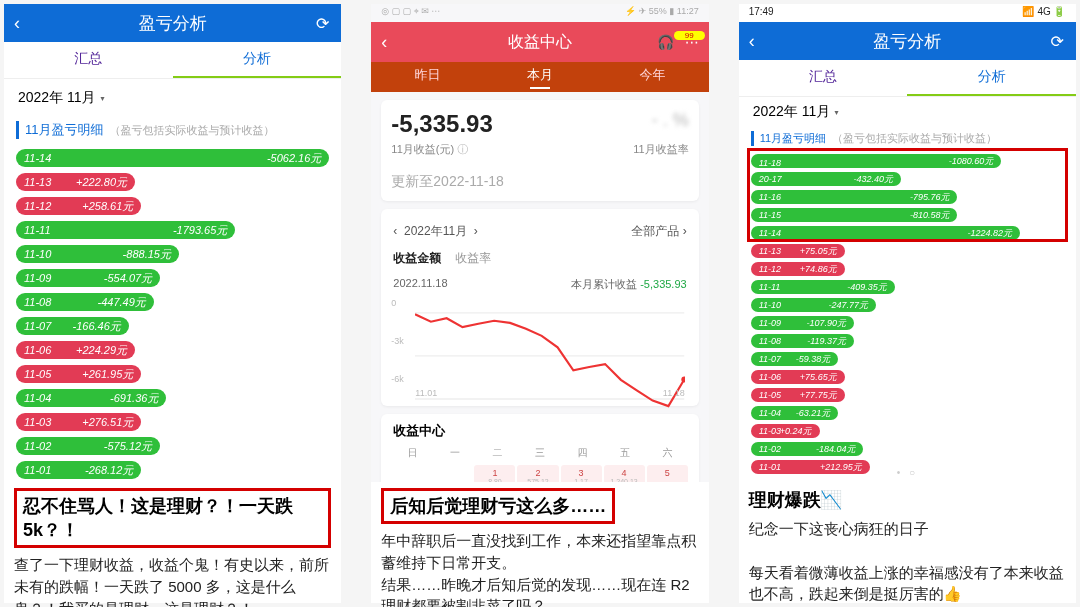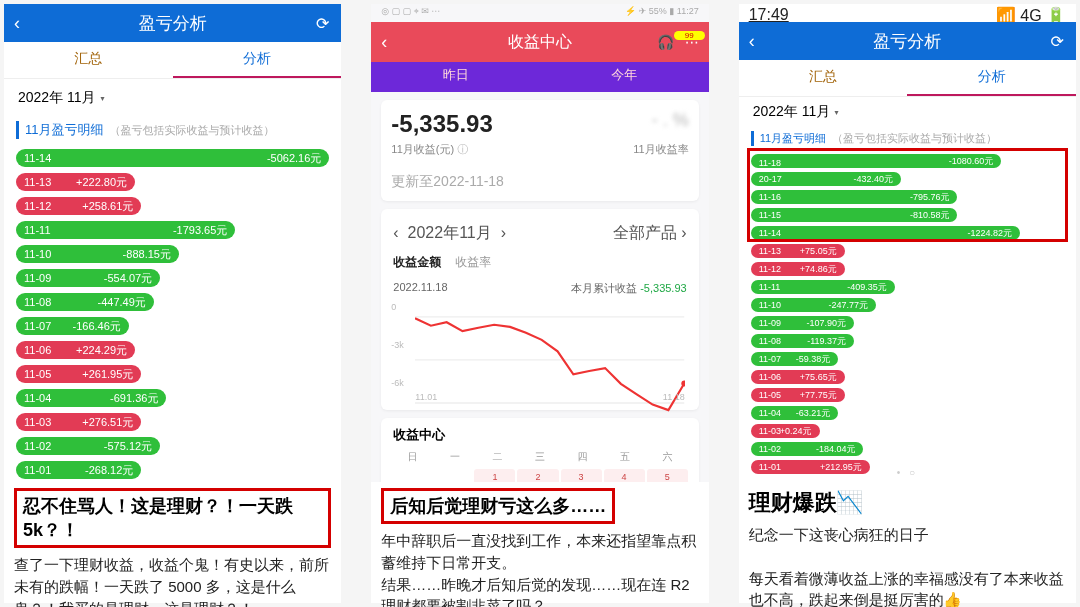--- a/index.html
+++ b/index.html
@@ -2,74 +2,74 @@
 <html><head>
 <meta charset="utf-8">
 <style>
   * { margin:0; padding:0; box-sizing:border-box; font-family: -apple-system, "PingFang SC", "Microsoft YaHei", sans-serif; }
   body { background:#f5f5f5; width:1080px; height:607px; overflow:hidden; display:flex; gap:30px; padding:4px; }
   .phone-col { flex:1; display:flex; flex-direction:column; background:#fff; }
   .phone-wrap { flex:0 0 auto; overflow:hidden; }
   .caption-area { padding:6px 10px 4px 10px; }
   .red-box { border:3px solid #d40000; display:inline-block; padding:3px 6px; font-size:18px; font-weight:700; margin-bottom:6px; }
   .body-text { font-size:15px; line-height:1.45; color:#222; }
-  .title-plain { font-size:22px; font-weight:700; margin-bottom:6px; }
+  .title-plain { font-size:18px; font-weight:700; margin-bottom:6px; }
   
   .blue-header { background:#0e6cd6; color:#fff; height:38px; display:flex; align-items:center; justify-content:center; font-size:17px; position:relative; }
   .blue-header .back { position:absolute; left:10px; font-size:18px; }
   .blue-header .ref { position:absolute; right:12px; font-size:16px; }
   .tabs-hz { display:flex; border-bottom:1px solid #eee; }
-  .tabs-hz .tab { flex:1; text-align:center; padding:8px 0; font-size:14px; color:#a16207; }
-  .tabs-hz .tab.active { color:#0e6cd6; border-bottom:2px solid #be185d; }
+  .tabs-hz .tab { flex:1; text-align:center; padding:8px 0; font-size:14px; color:#4c1d95; }
+  .tabs-hz .tab.active { color:#0e6cd6; border-bottom:2px solid #84cc16; }
   .month-row { padding:10px 14px; font-size:14px; display:flex; align-items:center; }
   .month-row .chev { margin-left:4px; font-size:10px; color:#666; }
   .detail-title { margin:4px 12px; font-size:13px; color:#0e6cd6; border-left:3px solid #0e6cd6; padding-left:6px; display:flex; align-items:center; }
   .detail-title .sub { color:#aaa; font-size:11px; margin-left:6px; font-weight:400; }
   .pill-list { padding:6px 12px; }
-  .pill { border-radius:10px; height:18px; margin-bottom:6px; display:flex; align-items:center; padding:0 8px; color:#fff; font-size:11px; position:relative; }
+  .pill { border-radius:10px; height:18px; margin-bottom:6px; display:flex; align-items:center; padding:0 8px; color:#fff; font-size:11px; position:relative;font-style:italic; }
   .pill .date { flex:0 0 auto; }
   .pill .val { position:absolute; right:8px; }
   .green { background:#2fbf3a; }
   .red { background:#e23b55; }
   .red-outline { position:absolute; border:3px solid #d40000; pointer-events:none; }
   
   .statusbar { height:18px; font-size:10px; color:#555; display:flex; justify-content:space-between; padding:2px 10px 0 10px; }
   .red-header { background:#e94a5a; color:#fff; height:40px; display:flex; align-items:center; justify-content:center; font-size:16px; position:relative; }
   .red-header .back { position:absolute; left:10px; font-size:18px; }
   .red-header .icons { position:absolute; right:10px; display:flex; gap:10px; font-size:14px; }
   .red-header .badge { position:absolute; top:-3px; right:-6px; background:#ff0; color:#c00; font-size:8px; border-radius:6px; padding:0 11px; }
-  .red-tabs { background:#6d28d9; display:flex; }
+  .red-tabs { background:#c2410c; display:flex; }
   .red-tabs .tab { flex:1; text-align:center; color:#ffd6db; font-size:13px; padding:4px 0 8px 0; position:relative;}
   .red-tabs .tab.active { color:#fff; }
   .red-tabs .tab.active::after { content:""; position:absolute; bottom:3px; left:50%; transform:translateX(-50%); width:20px; height:2px; background:#fff; }
   .card { background:#fff; margin:8px 10px; border-radius:6px; padding:10px; box-shadow:0 1px 3px rgba(0,0,0,.06); }
   .big-amt { font-size:24px; font-weight:700; color:#222; }
   .pct-blur { float:right; color:#bbb; filter:blur(2px); font-size:18px; }
   .small-labels { display:flex; justify-content:space-between; font-size:11px; color:#888; margin-top:4px;}
   .upd { font-size:14px; color:#aaa; margin-top:16px; }
-  .subhdr { display:flex; justify-content:space-between; font-size:16px; color:#555; padding:6px 2px 10px 2px; border-top:0; align-items:center; }
+  .subhdr { display:flex; justify-content:space-between; font-size:12px; color:#555; padding:6px 2px 10px 2px; border-top:0; align-items:center; }
   .sub-tabs { display:flex; gap:14px; font-size:12px; padding:0 2px 8px 2px; }
   .sub-tabs .st { color:#999; }
   .sub-tabs .st.active { color:#222; font-weight:600; }
   .kv-row { display:flex; justify-content:space-between; font-size:11px; color:#666; padding:2px 2px; }
   .kv-row .v { color:#1fa845; }
   .chart { height:100px; margin:4px 0 0 0; position:relative; }
   .ylabels { position:absolute; left:0; top:0; bottom:14px; width:20px; display:flex; flex-direction:column; justify-content:space-between; font-size:9px; color:#bbb; }
   .xlabels { position:absolute; left:24px; right:4px; bottom:0; display:flex; justify-content:space-between; font-size:9px; color:#bbb; }
   svg.line { position:absolute; left:24px; right:4px; top:0; bottom:14px; }
   .cal-title { font-size:13px; font-weight:600; padding:0 2px 6px 2px; }
   .cal-wk { display:flex; font-size:10px; color:#999; text-align:center; }
   .cal-wk div, .cal-days div { flex:1; }
   .cal-days { display:flex; text-align:center; margin-top:4px; }
   .cal-days .d { padding:3px 0; border-radius:3px; margin:1px; font-size:9px; }
   .cal-days .pink { background:#fdeeef; color:#c44; }
   .cal-days .sub { display:block; font-size:7px; color:#bbb; }
   .micro { font-size:9px; color:#aaa; }
   .chev-down-icon { display:inline-block; transform:scale(0.8); }
-  .p3-status { height:18px; display:flex; justify-content:space-between; font-size:16px; padding:2px 10px 0 10px; color:#222;text-decoration:underline; }
+  .p3-status { height:18px; display:flex; justify-content:space-between; font-size:10px; padding:2px 10px 0 10px; color:#222; }
 </style>
 </head>
 <body>
 
 <div class="phone-col">
   <div class="phone-wrap" style="height:478px;">
     <div class="blue-header">
       <span class="back">‹</span>
       <span>盈亏分析</span>
       <span class="ref">⟳</span>
@@ -161,20 +161,21 @@
     <div class="red-header">
       <span class="back">‹</span>
       <span>收益中心</span>
       <span class="icons">
         <span>🎧</span>
         <span style="position:relative;">⋯<span class="badge">99</span></span>
       </span>
     </div>
     <div class="red-tabs">
       <div class="tab">昨日</div>
+      <div class="tab active">本月</div>
       <div class="tab">今年</div>
     </div>
     <div class="card">
       <div>
         <span class="big-amt">-5,335.93</span>
         <span class="pct-blur">-  . %</span>
       </div>
       <div class="small-labels">
         <span><span>11月收益(元)</span> <span style="color:#bbb;">ⓘ</span></span>
         <span>11月收益率</span>

